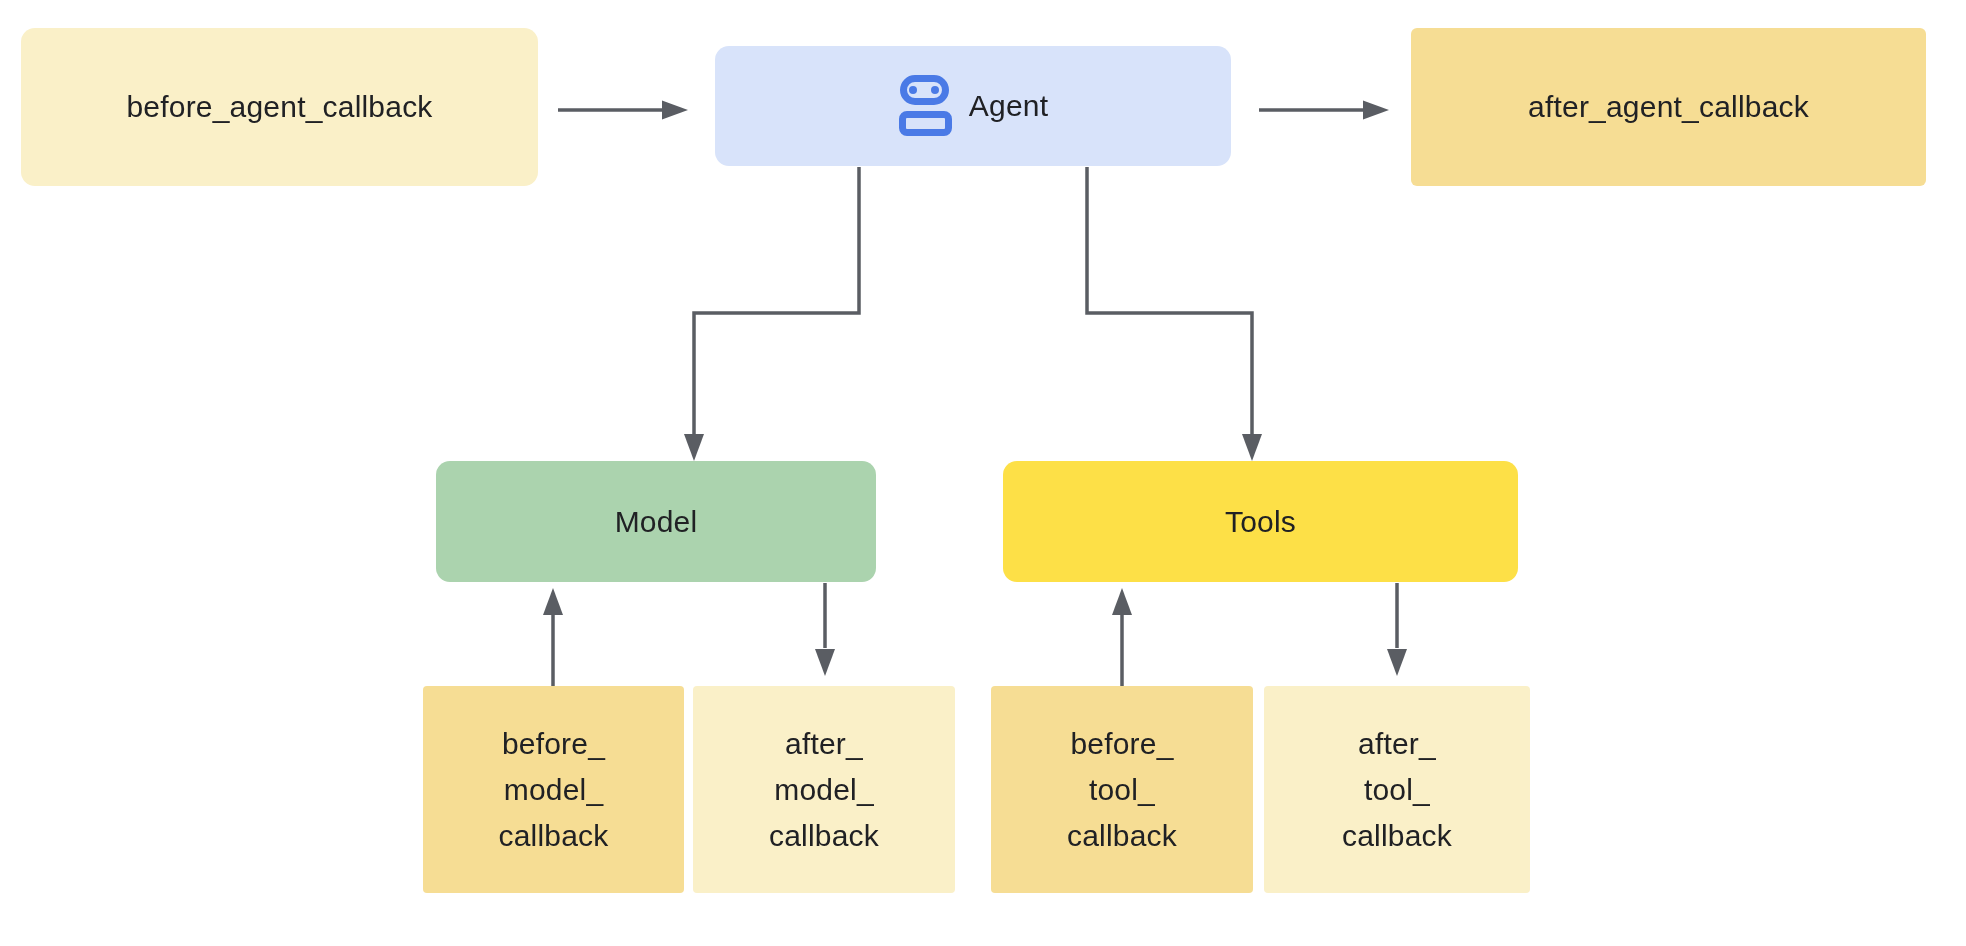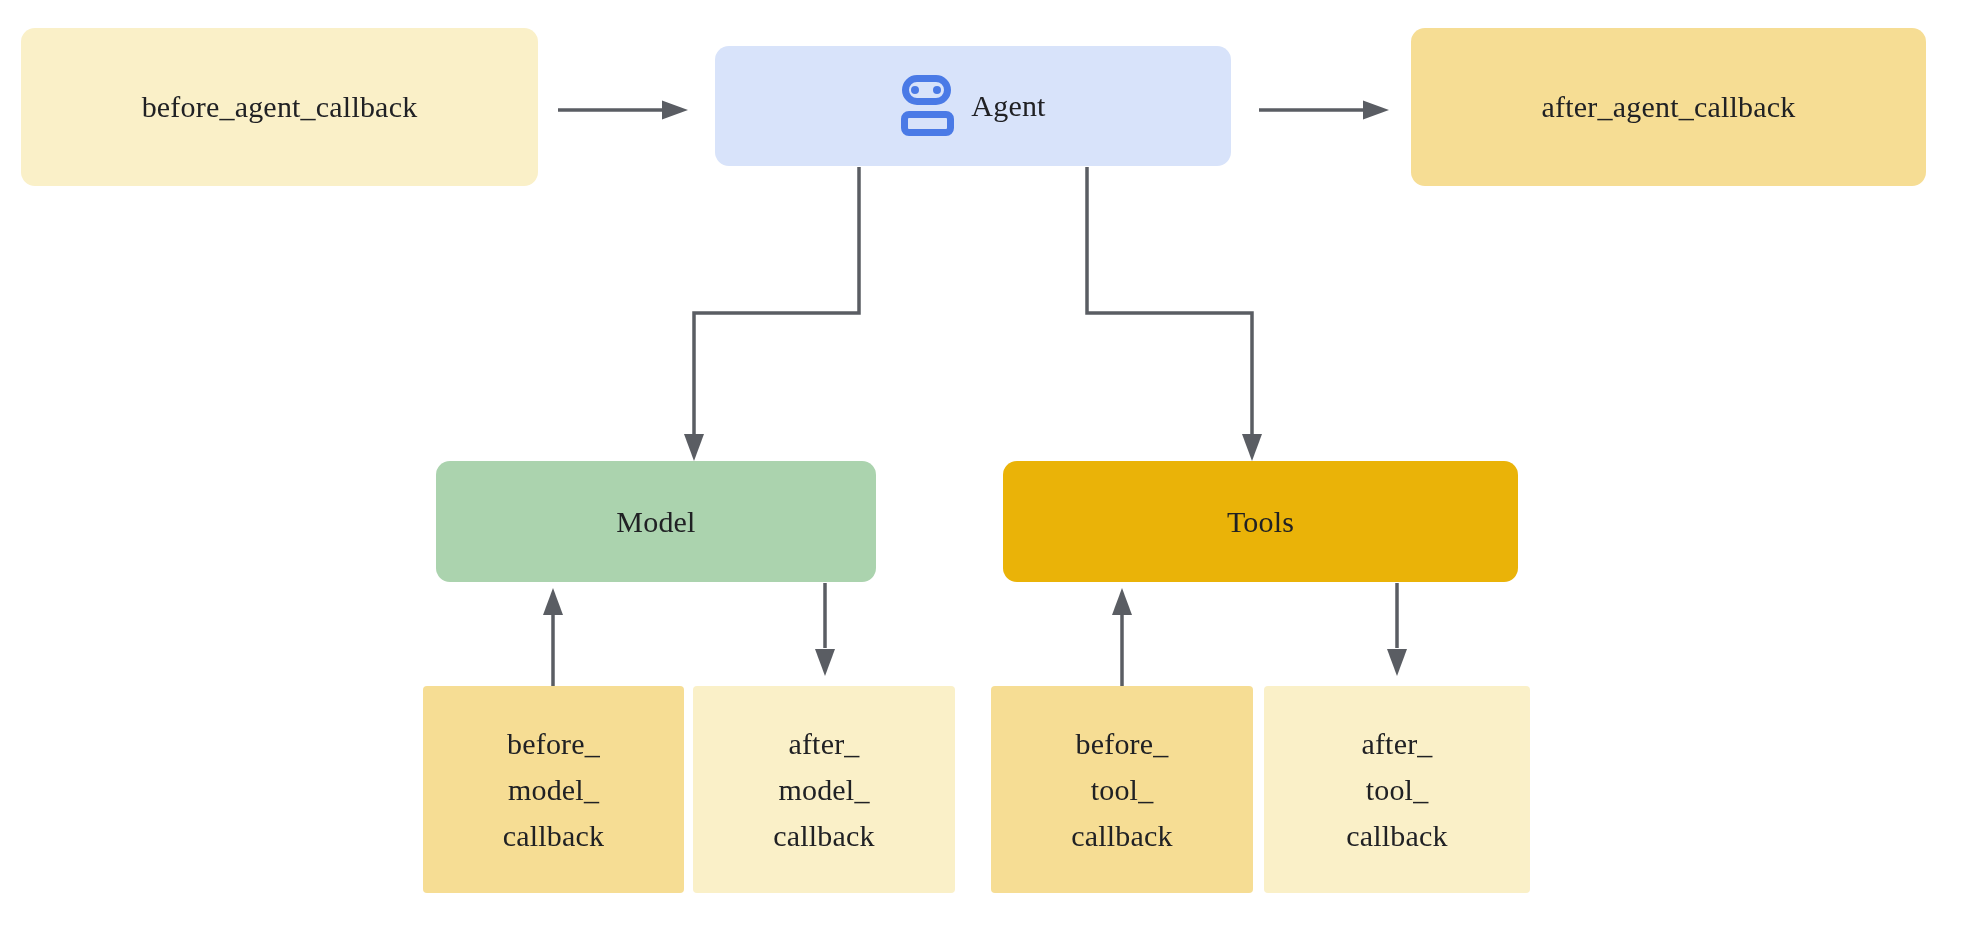--- a/index.html
+++ b/index.html
@@ -5,42 +5,42 @@
   html, body {
     margin: 0;
     padding: 0;
     background: #ffffff;
   }
   .canvas {
     position: relative;
     width: 1966px;
     height: 946px;
     background: #ffffff;
-    font-family: Liberation Serif, serif;
+    font-family: Liberation Sans, sans-serif;
     color: #202124;
     overflow: hidden;
   }
   .node {
     position: absolute;
     display: flex;
     align-items: center;
     justify-content: center;
     border-radius: 14px;
     font-size: 30px;
     line-height: 46px;
     text-align: center;
     white-space: pre-line;
     letter-spacing: 0.2px;
   }
   .node.small { border-radius: 4px; }
 
   
   #n-before-agent { left: 21px;   top: 28px;  width: 517px; height: 158px; }
   #n-agent        { left: 715px;  top: 46px;  width: 516px; height: 120px; gap: 17px; }
-  #n-after-agent  { left: 1411px; top: 28px;  width: 515px; height: 158px; }
+  #n-after-agent  { left: 1411px; top: 28px;  width: 515px; height: 158px; border-radius: 6px; }
   #n-model        { left: 436px;  top: 461px; width: 440px; height: 121px; }
   #n-tools        { left: 1003px; top: 461px; width: 515px; height: 121px; }
   #n-before-model { left: 423px;  top: 686px; width: 261px; height: 207px; }
   #n-after-model  { left: 693px;  top: 686px; width: 262px; height: 207px; }
   #n-before-tool  { left: 991px;  top: 686px; width: 262px; height: 207px; }
   #n-after-tool   { left: 1264px; top: 686px; width: 266px; height: 207px; }
 
   svg.wires {
     position: absolute;
     left: 0; top: 0;
@@ -116,21 +116,21 @@
   </div>
 
   <div class="node" id="n-after-agent" style="background-color: rgb(246, 221, 148);">
     <span>after_agent_callback</span>
   </div>
 
   <div class="node" id="n-model" style="background-color: rgb(171, 211, 174);">
     <span>Model</span>
   </div>
 
-  <div class="node" id="n-tools" style="background-color: #eab308;">
+  <div class="node" id="n-tools" style="background-color: #fde047;">
     <span>Tools</span>
   </div>
 
   <div class="node small" id="n-before-model" style="background-color: rgb(246, 221, 148);">
     <span>before_
 model_
 callback</span>
   </div>
 
   <div class="node small" id="n-after-model" style="background-color: rgb(250, 240, 200);">

